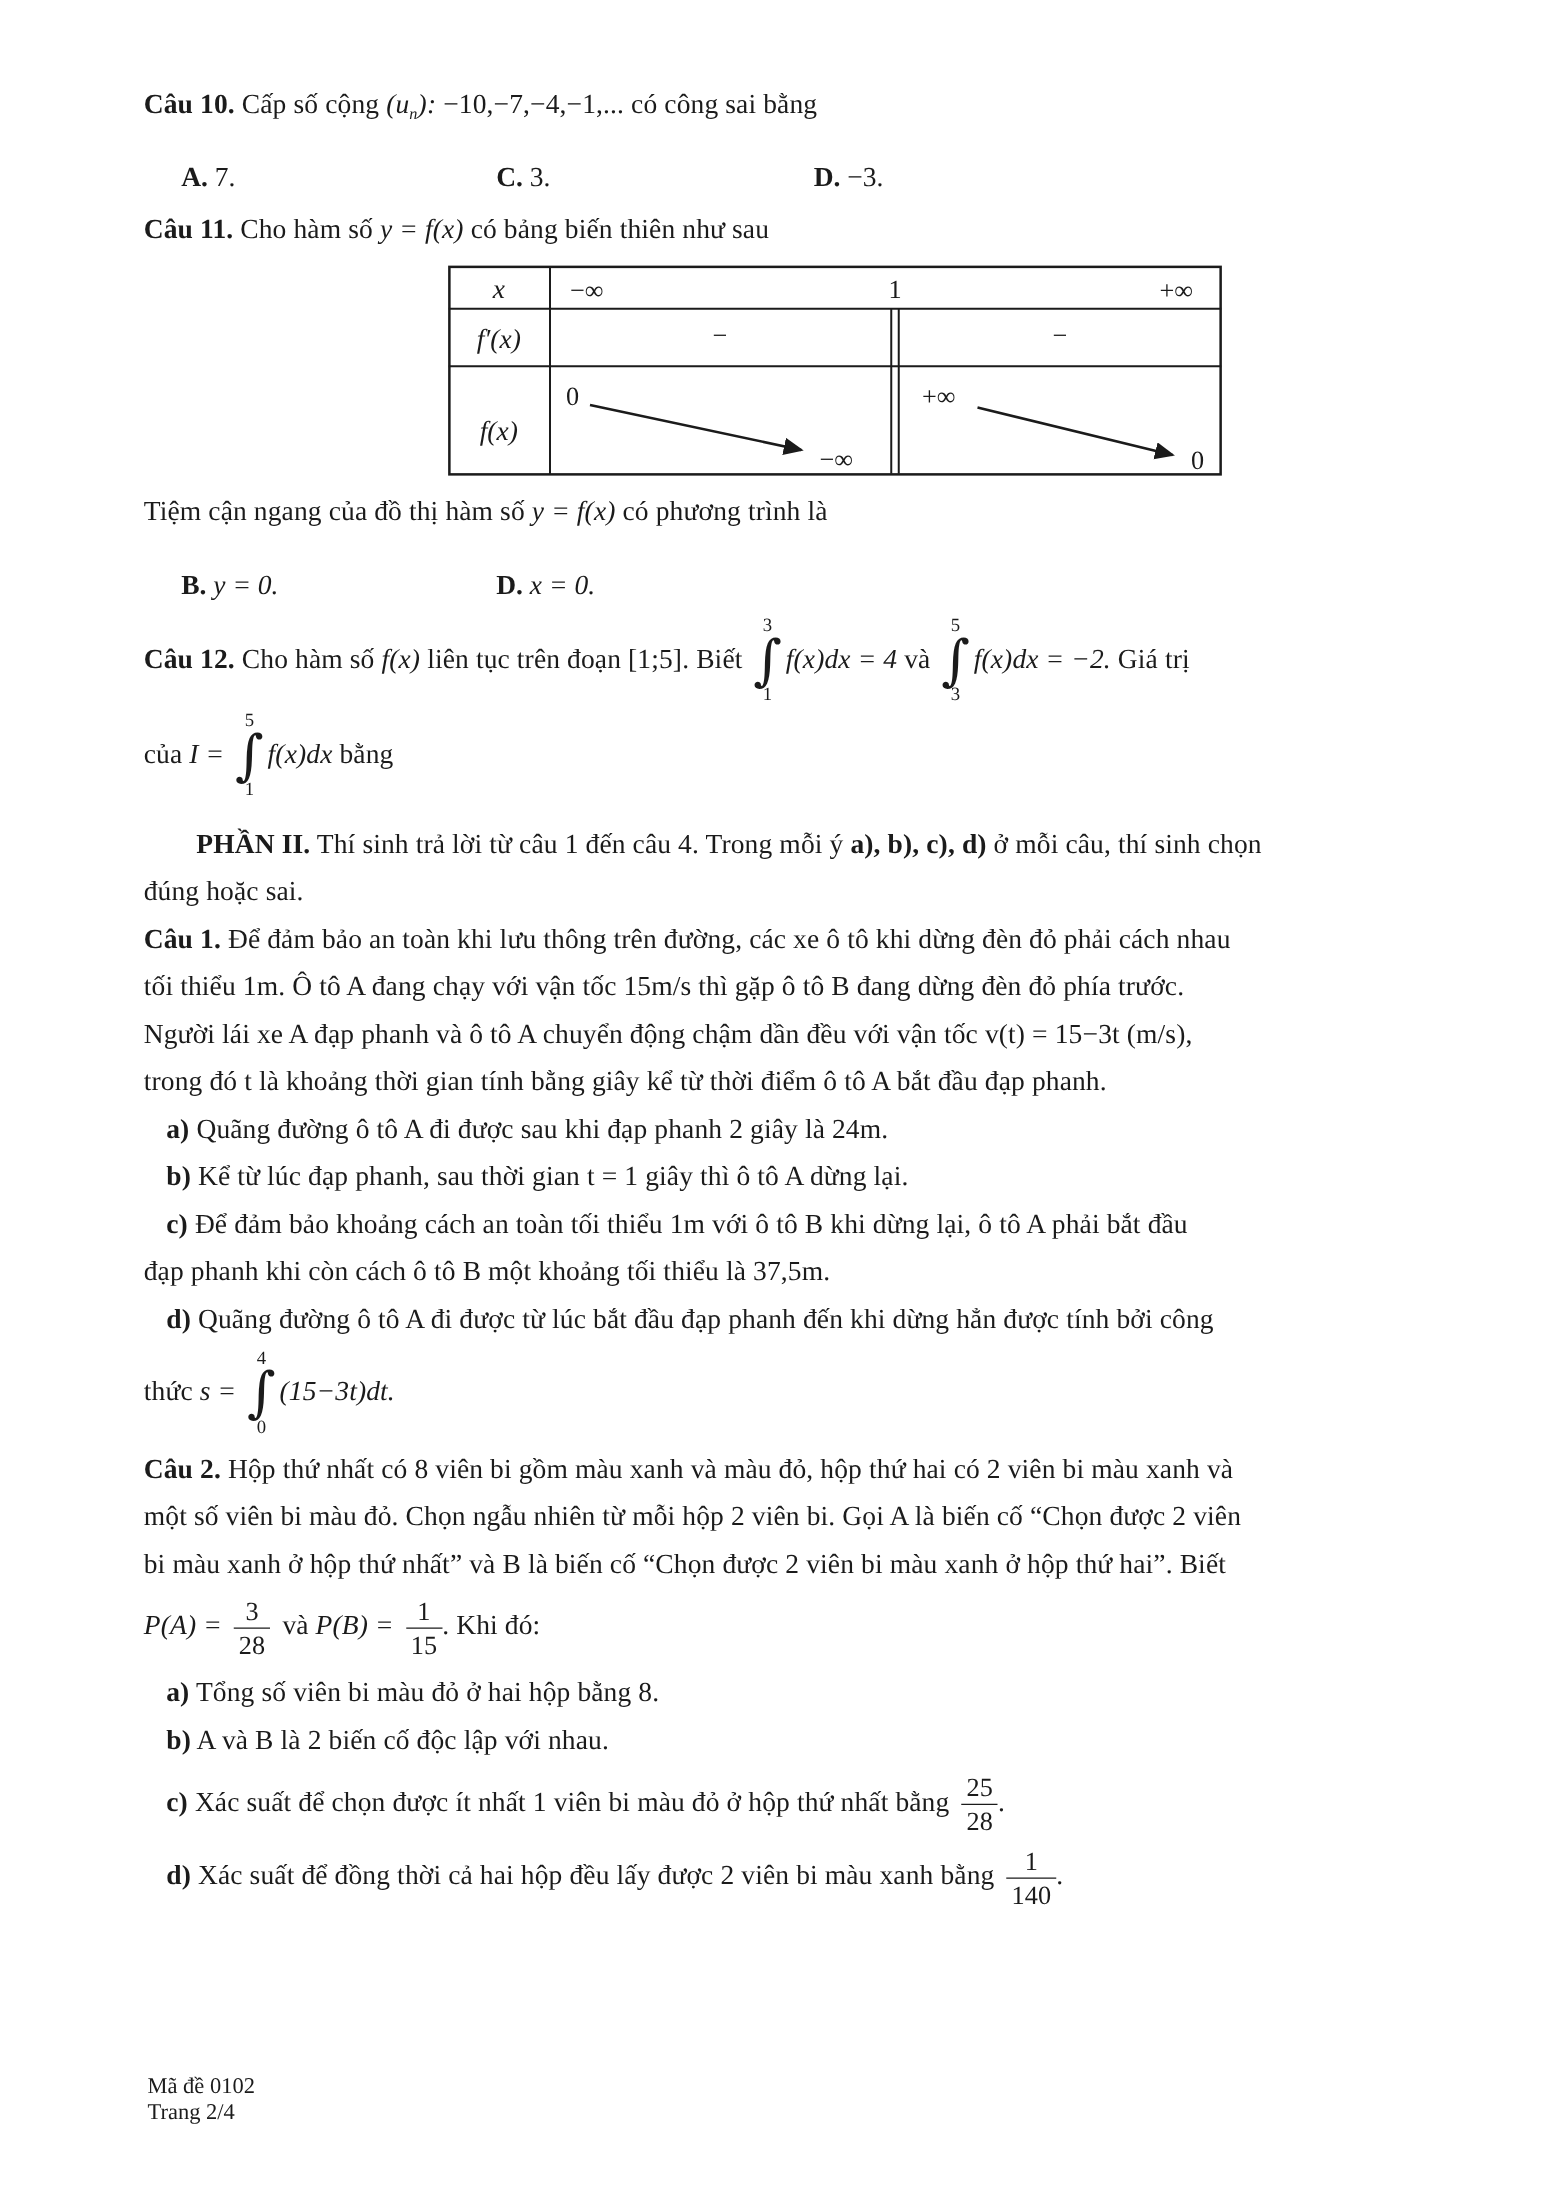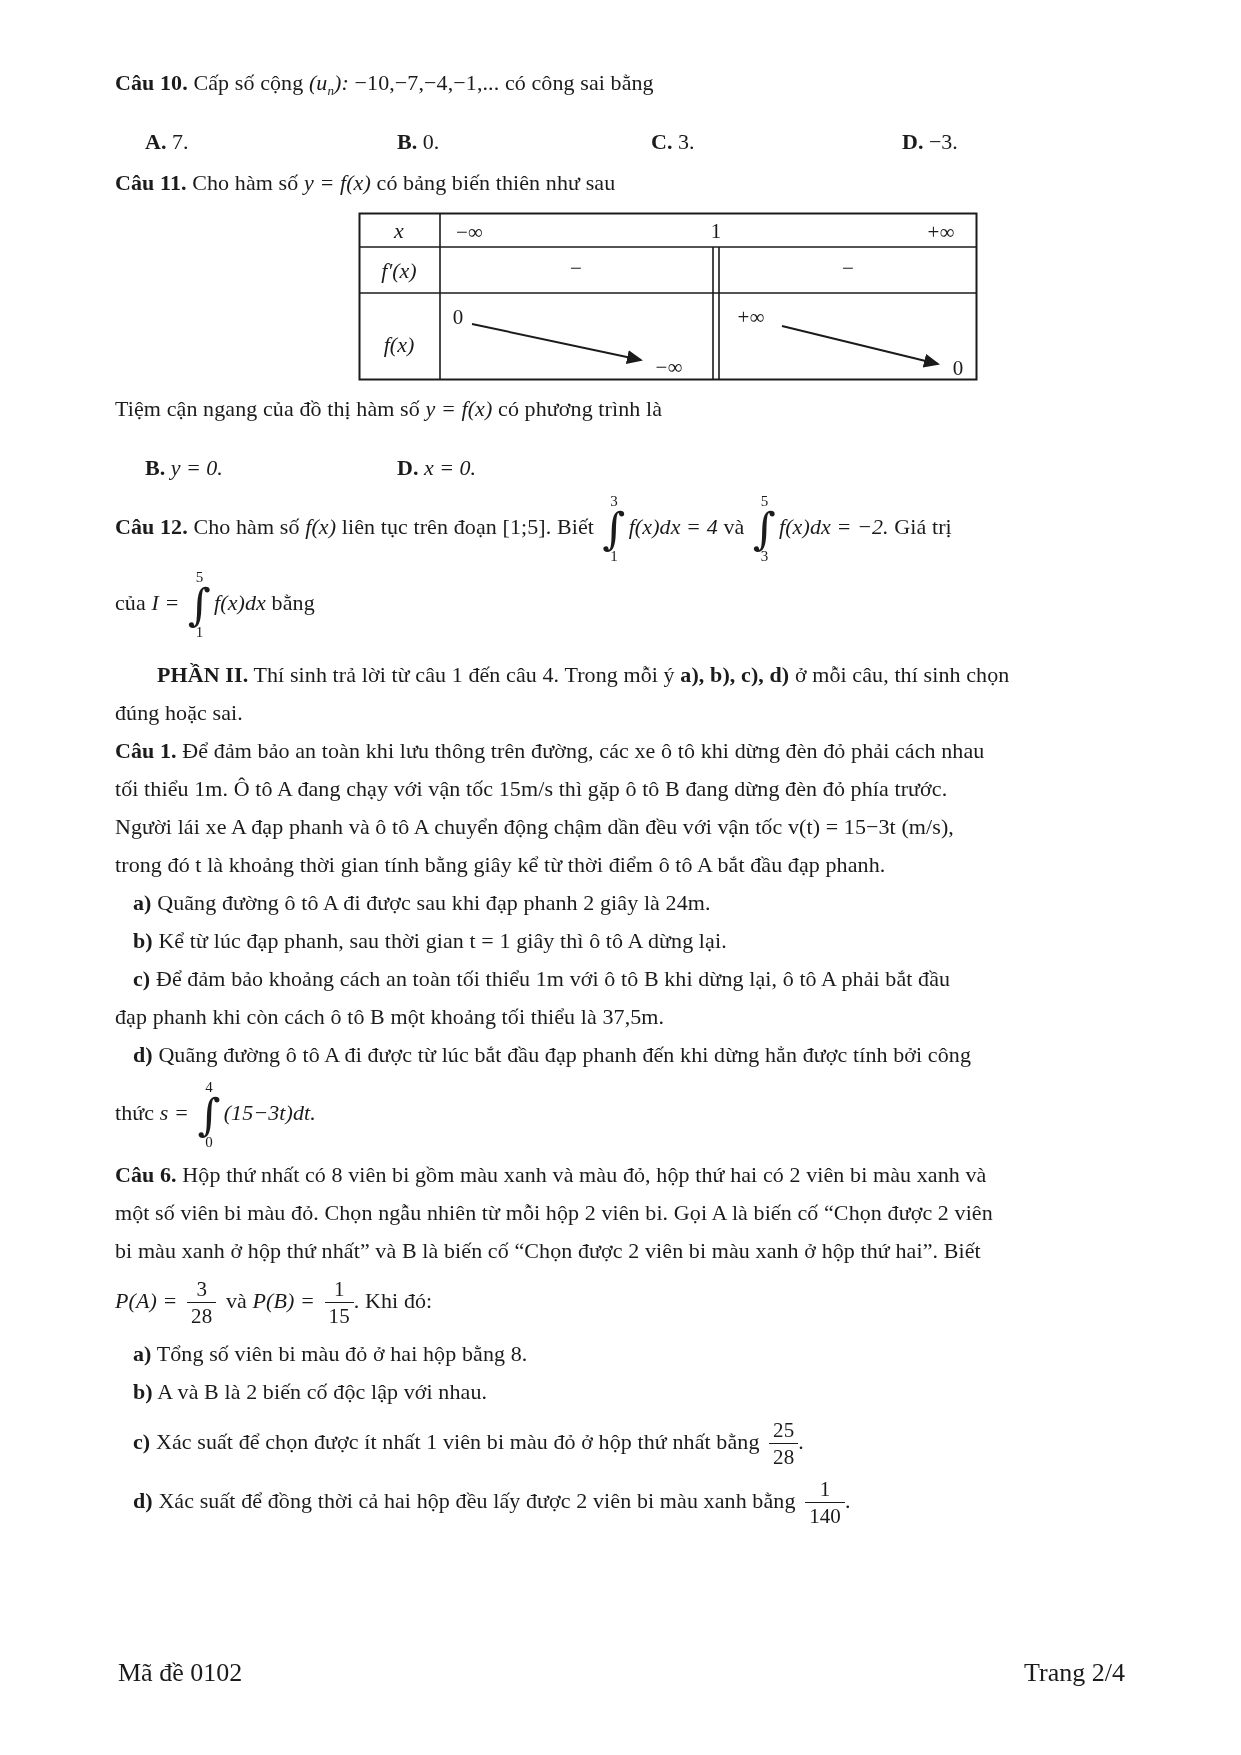--- a/index.html
+++ b/index.html
@@ -46,38 +46,38 @@
   .bbt { margin:10px 0 8px 243px; }
   .bbt svg { display:block; }
   .bbt text { font-family:"Liberation Serif","DejaVu Serif",serif; fill:#1b1b1b; }
   .bbt .lab { font-style:italic; font-size:22px; }
   .bbt .val { font-size:21px; }
   .bbt line, .bbt rect, .bbt path.arrow { stroke:#1b1b1b; }
   .part2 { margin-top:16px;margin-left:42px; }
   .footer {
     position:absolute; top:1658px; left:118px; right:116px;
     display:flex; justify-content:space-between;
-    font-size:26px;
+    font-size:18px;
+    flex-direction:column;
   }
 </style>
 </head>
 <body>
 
 <div class="page">
   <div class="content">
 
     <p class="line"><b class="qlabel">Câu 10.</b>
       <span>Cấp số cộng</span>
       <span class="mi"><span>(</span><span>u</span><sub class="msub">n</sub><span>):</span></span>
       <span>−10,−7,−4,−1,...</span>
       <span>có công sai bằng</span></p>
 
     <div class="opts">
       <span class="opt"><b>A.</b> <span>7.</span></span>
-      <span class="opt"><b>B.</b> <span>0.</span></span>
       <span class="opt"><b>C.</b> <span>3.</span></span>
       <span class="opt"><b>D.</b> <span>−3.</span></span>
     </div>
 
     <p class="line"><b class="qlabel">Câu 11.</b>
       <span>Cho hàm số</span>
       <span class="mi">y = f(x)</span>
       <span>có bảng biến thiên như sau</span></p>
 
     <div class="bbt">
@@ -164,21 +164,21 @@
     <p class="line"><span>đạp phanh khi còn cách ô tô B một khoảng tối thiểu là 37,5m.</span></p>
     <p class="line item"><b>d)</b> <span>Quãng đường ô tô A đi được từ lúc bắt đầu đạp phanh đến khi dừng hẳn được tính bởi công</span></p>
     <p class="line tall"><span>thức</span>
       <span class="mi">s =</span>
       <span class="intg">
           <span class="ilim">4</span>
           <span class="isgn">∫</span>
           <span class="ilim">0</span>
         </span><span class="mi">(15−3t)dt.</span></p>
 
-    <p class="line"><b class="qlabel">Câu 6.</b>
+    <p class="line"><b class="qlabel">Câu 2.</b>
       <span>Hộp thứ nhất có 8 viên bi gồm màu xanh và màu đỏ, hộp thứ hai có 2 viên bi màu xanh và</span></p>
     <p class="line"><span>một số viên bi màu đỏ. Chọn ngẫu nhiên từ mỗi hộp 2 viên bi. Gọi A là biến cố “Chọn được 2 viên</span></p>
     <p class="line"><span>bi màu xanh ở hộp thứ nhất” và B là biến cố “Chọn được 2 viên bi màu xanh ở hộp thứ hai”. Biết</span></p>
 
     <p class="line tall"><span class="mi">P(A) =</span>
       <span class="frac">
           <span class="num">3</span>
           <span class="den">28</span>
         </span>
       <span>và</span>

